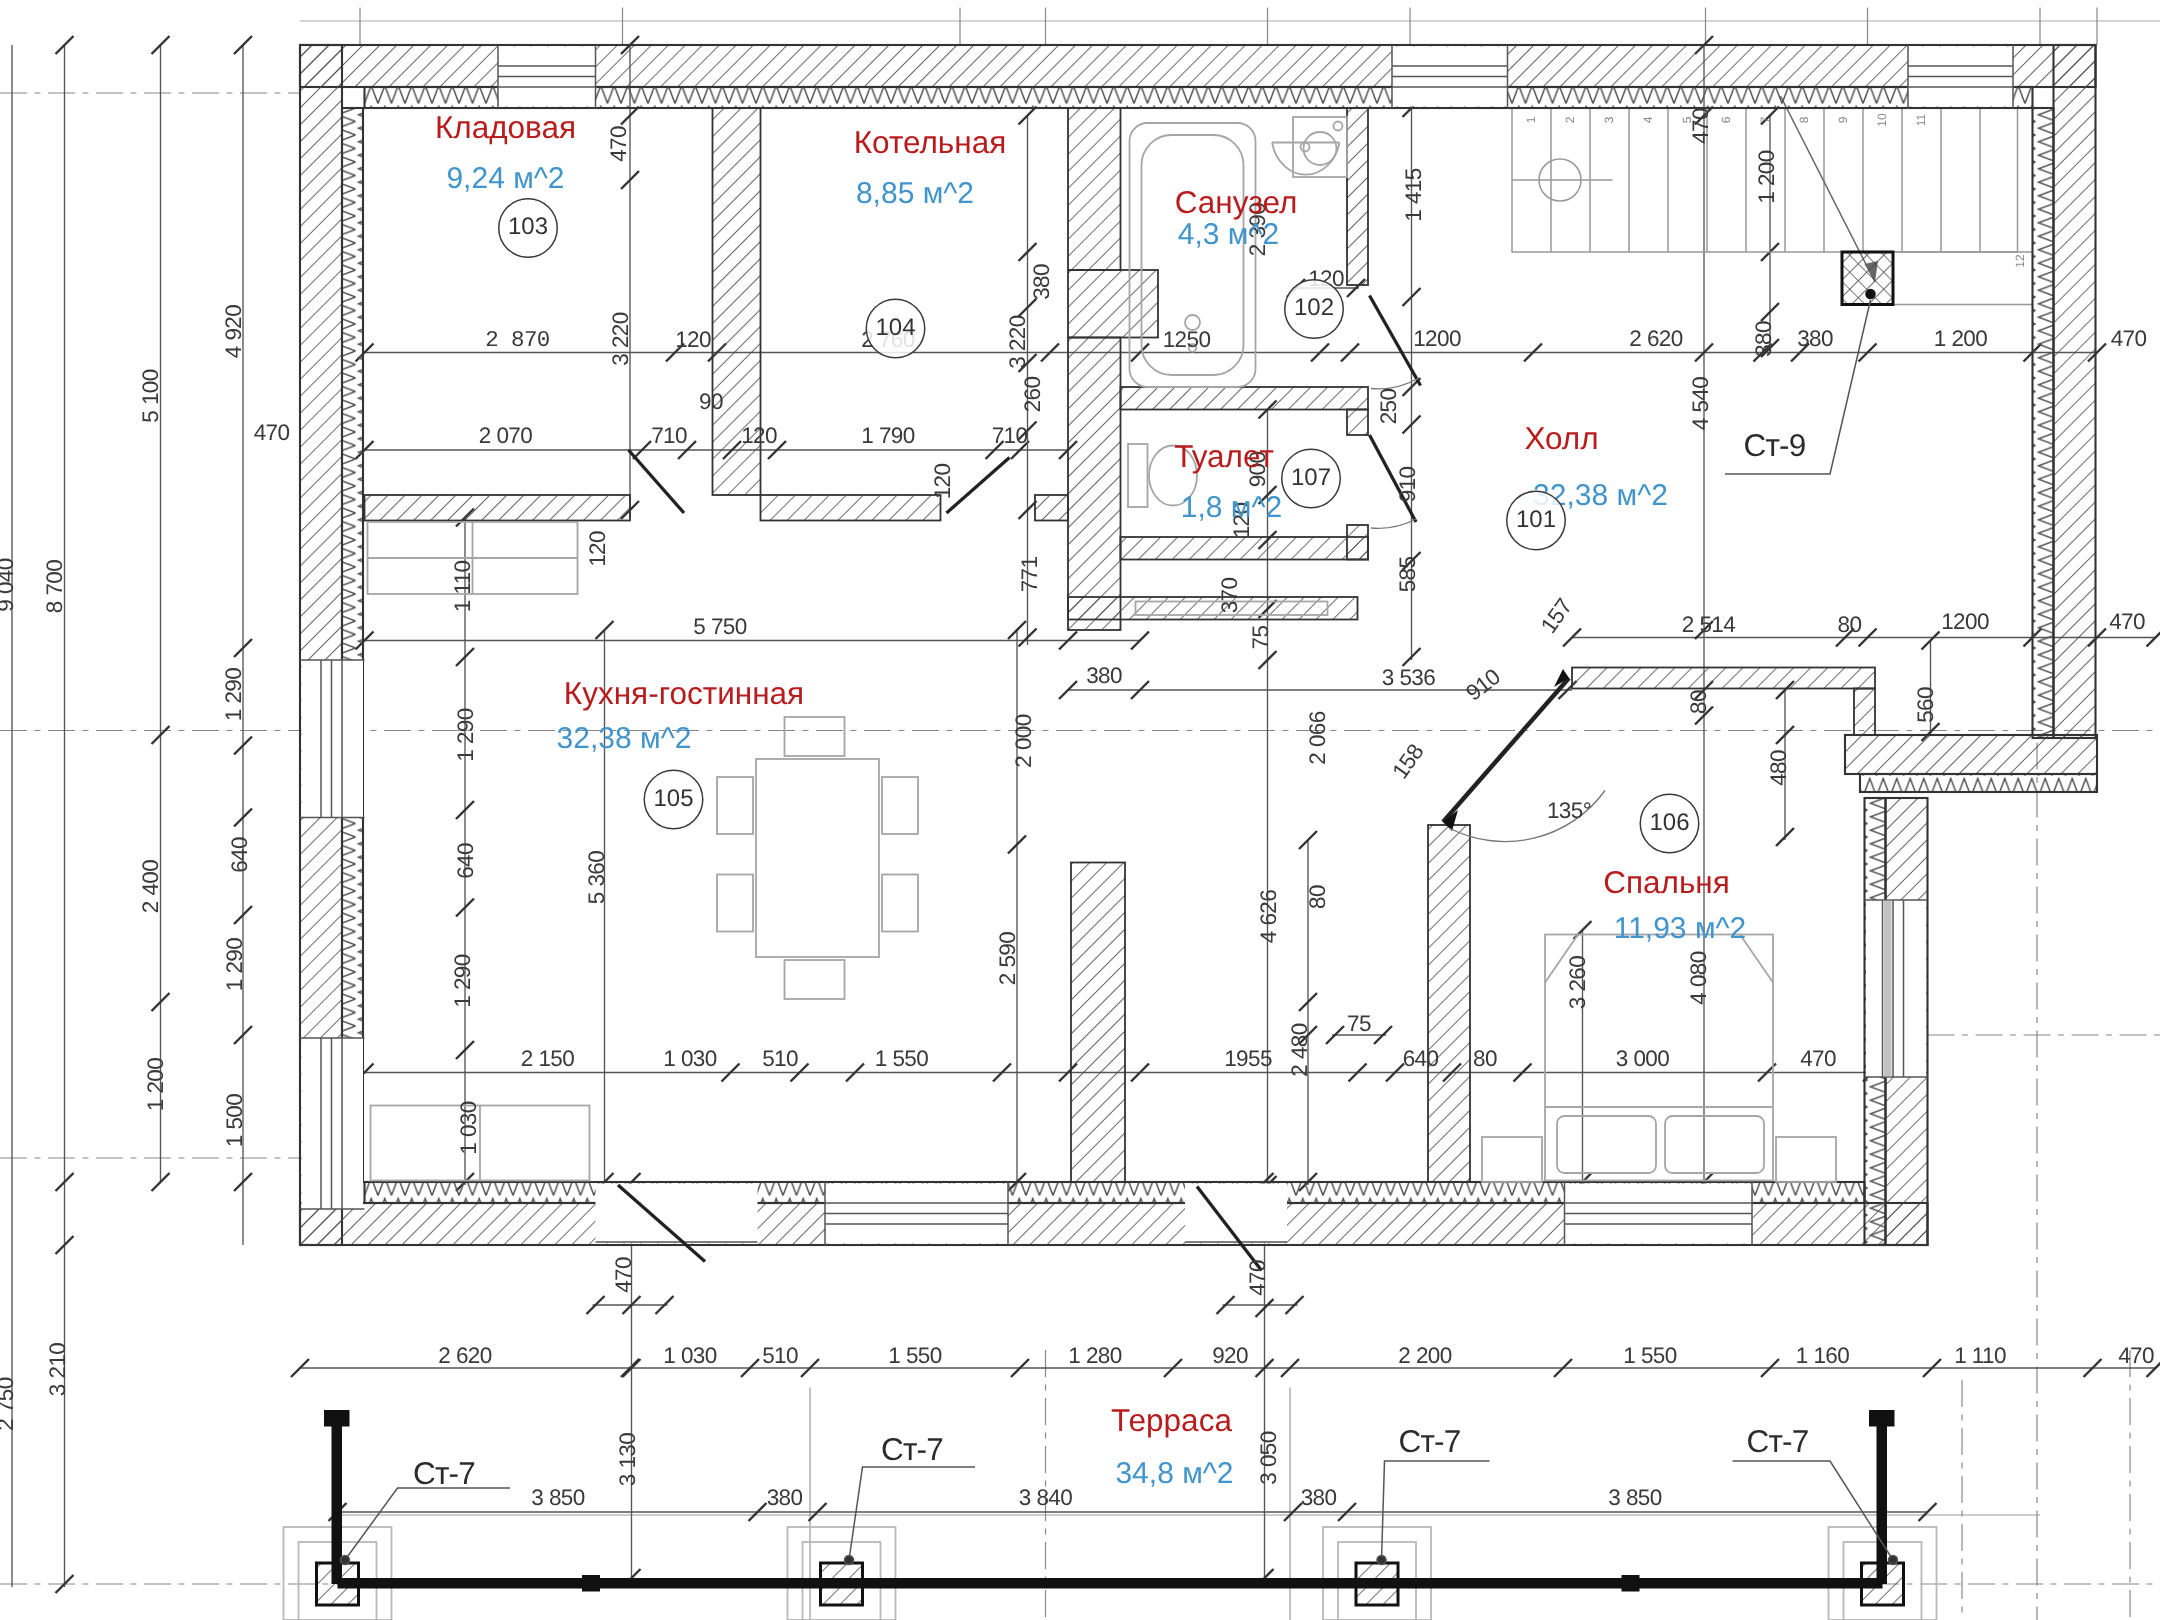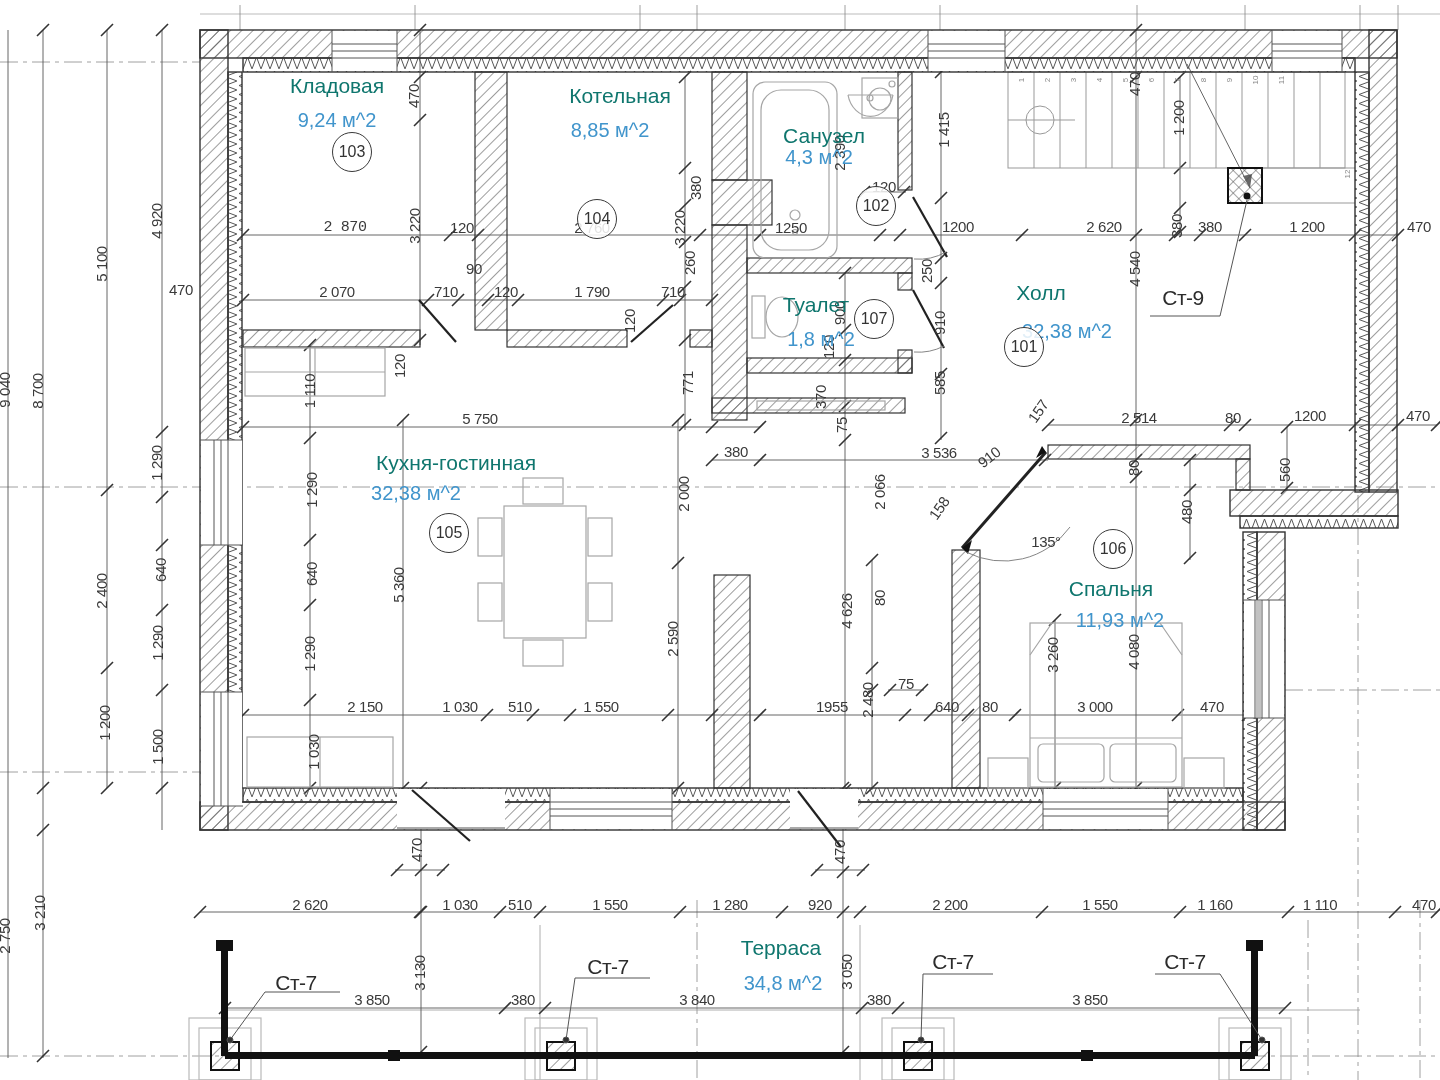--- a/index.html
+++ b/index.html
@@ -2,21 +2,21 @@
 <html><head>
 <meta charset="utf-8">
 <style>
   html,body{margin:0;padding:0;background:#fff;}
   #plan{position:relative;width:1440px;height:1080px;background:#fff;overflow:hidden;
         font-family:"Liberation Sans",sans-serif;}
   #plan svg{position:absolute;left:0;top:0;}
   .lbl{position:absolute;transform:translate(-50%,-50%);white-space:nowrap;color:#3a3a3a;}
   .rot{transform:translate(-50%,-50%) rotate(-90deg);}
   .dimt{font-size:15px;letter-spacing:-0.4px;color:#3a3a3a;}
-  .rname{font-size:21px;color:#0f766e;}
+  .rname{font-size:21px;color:#b91c1c;}
   .rarea{font-size:20px;color:#4195cc;}
   .rnum{width:38px;height:38px;border:1.7px solid #3a3a3a;border-radius:50%;
         display:flex;align-items:center;justify-content:center;
         font-size:16px;color:#333;background:rgba(255,255,255,.85);}
   .marker{font-size:21px;color:#2c2c2c;letter-spacing:-0.5px;}
   .stairn{font-size:8px;color:#888;}
 </style>
 </head>
 <body>
 

